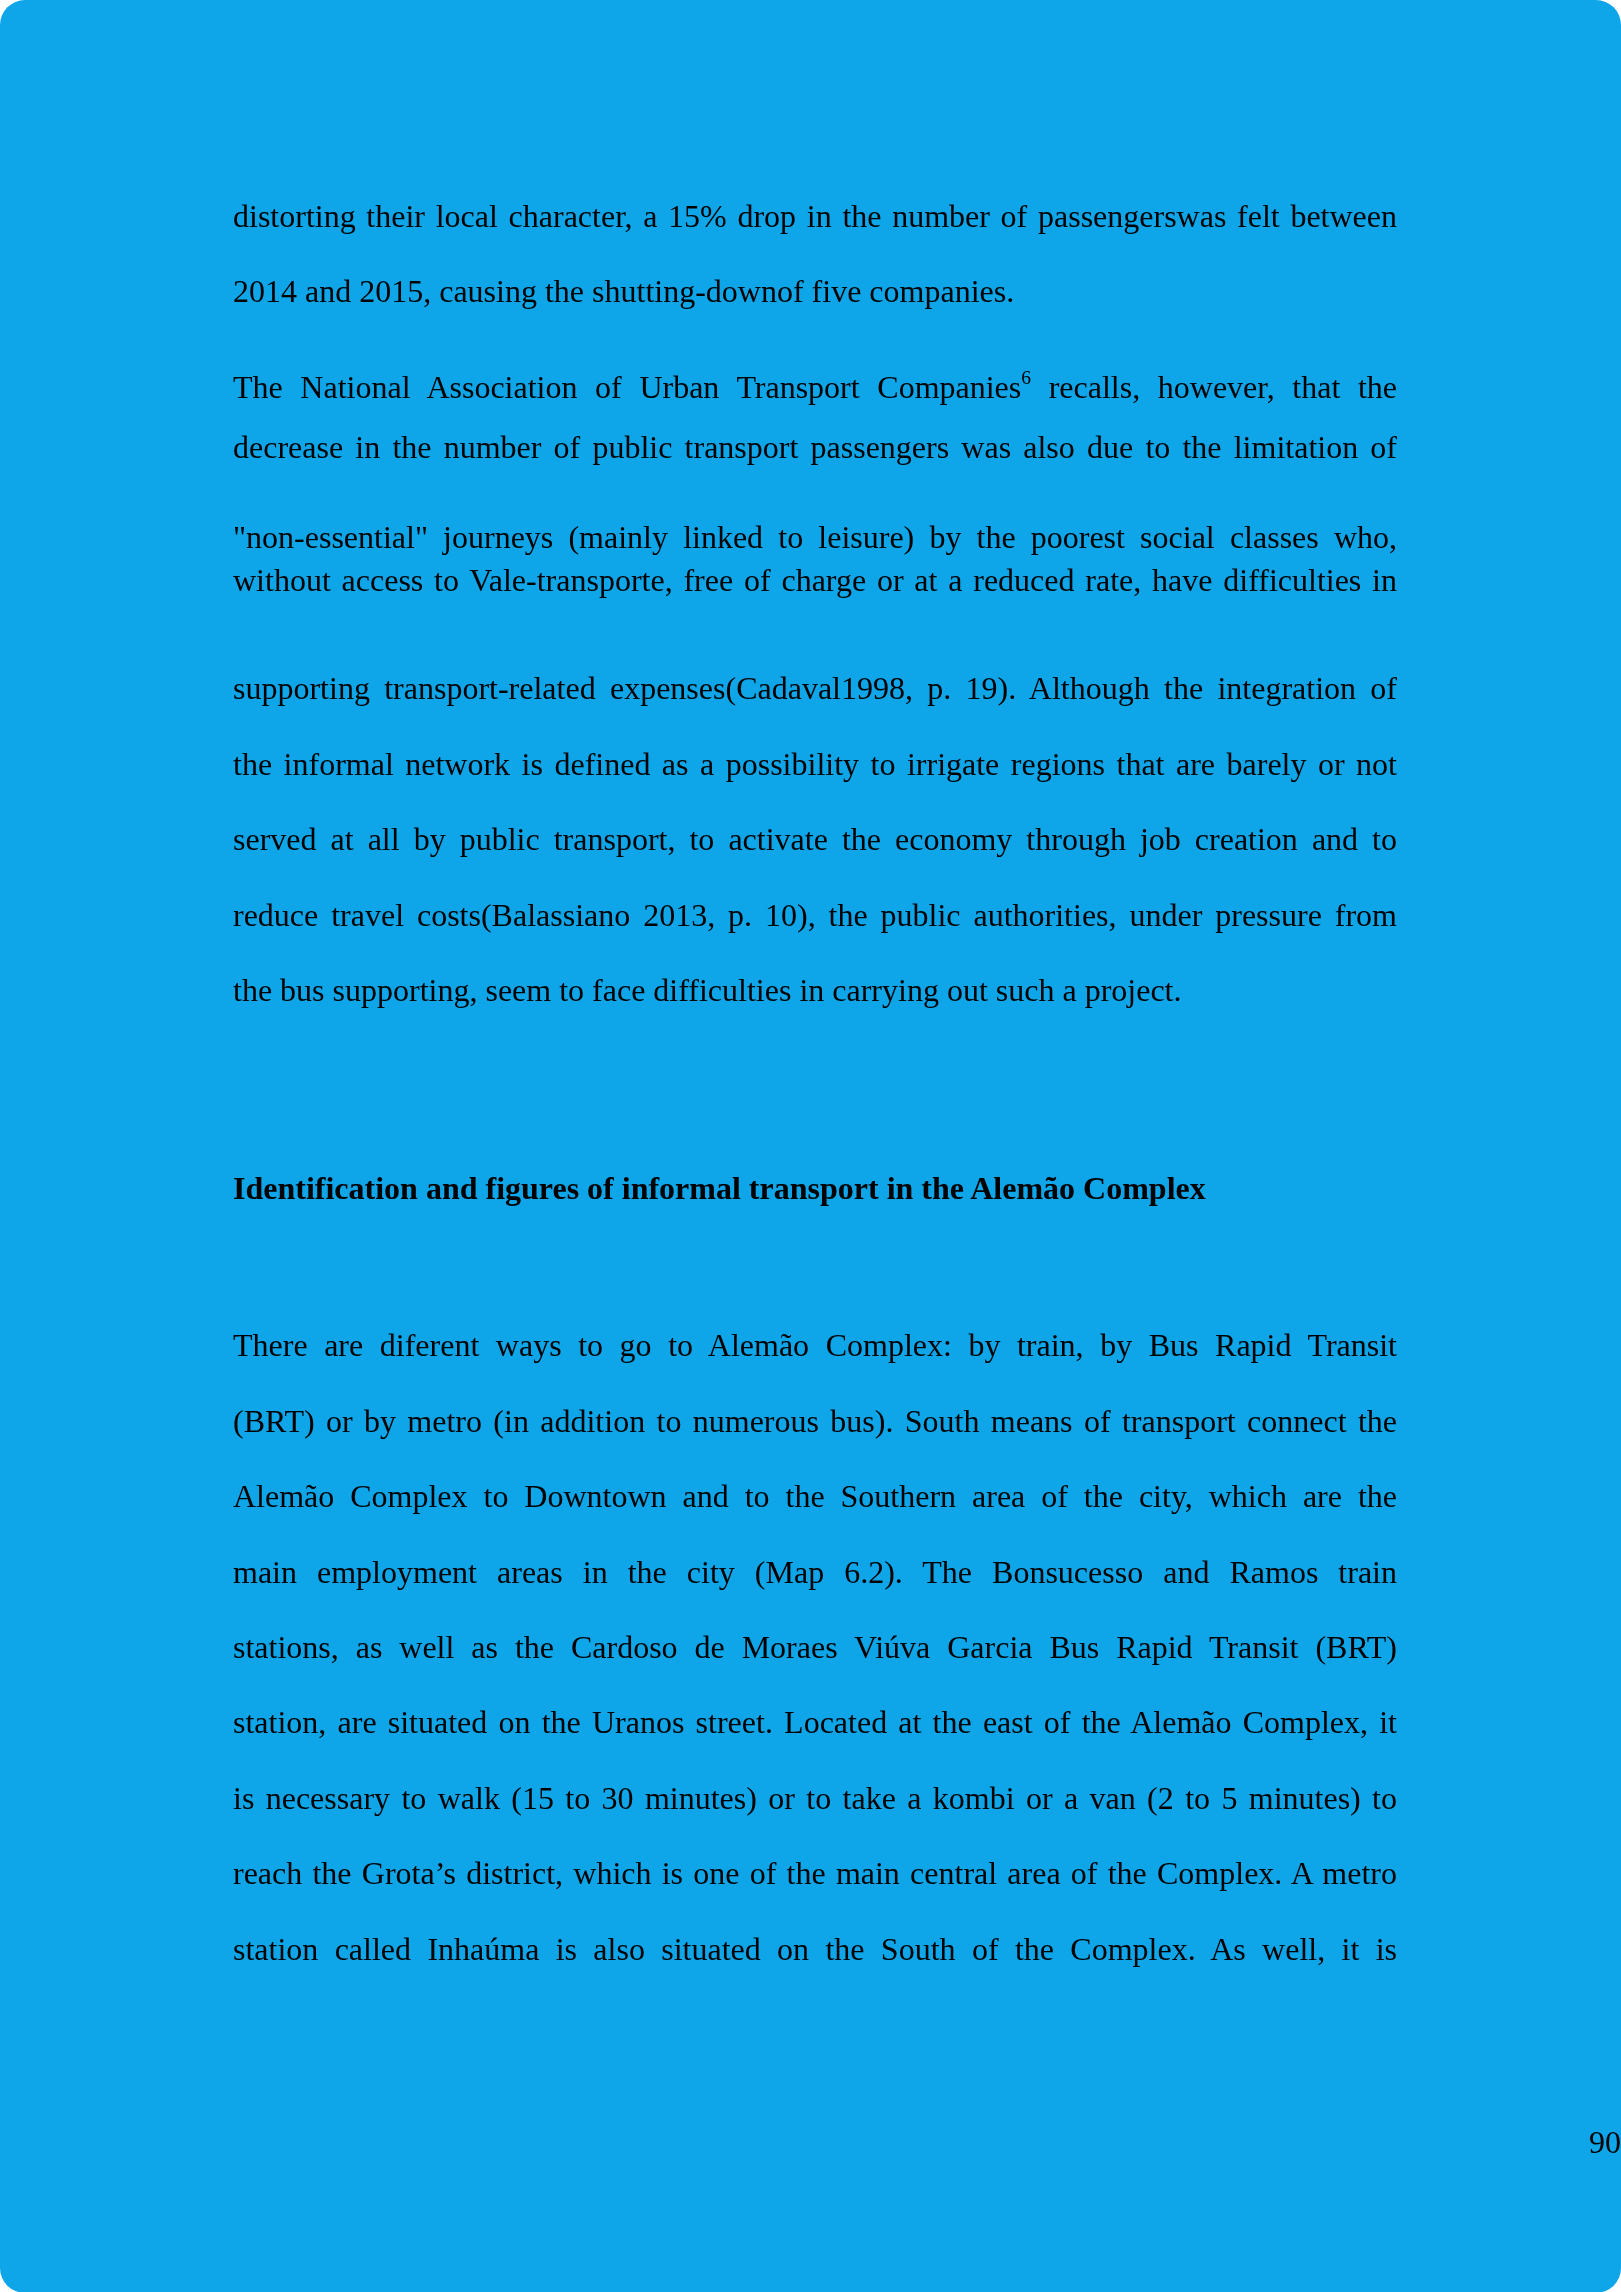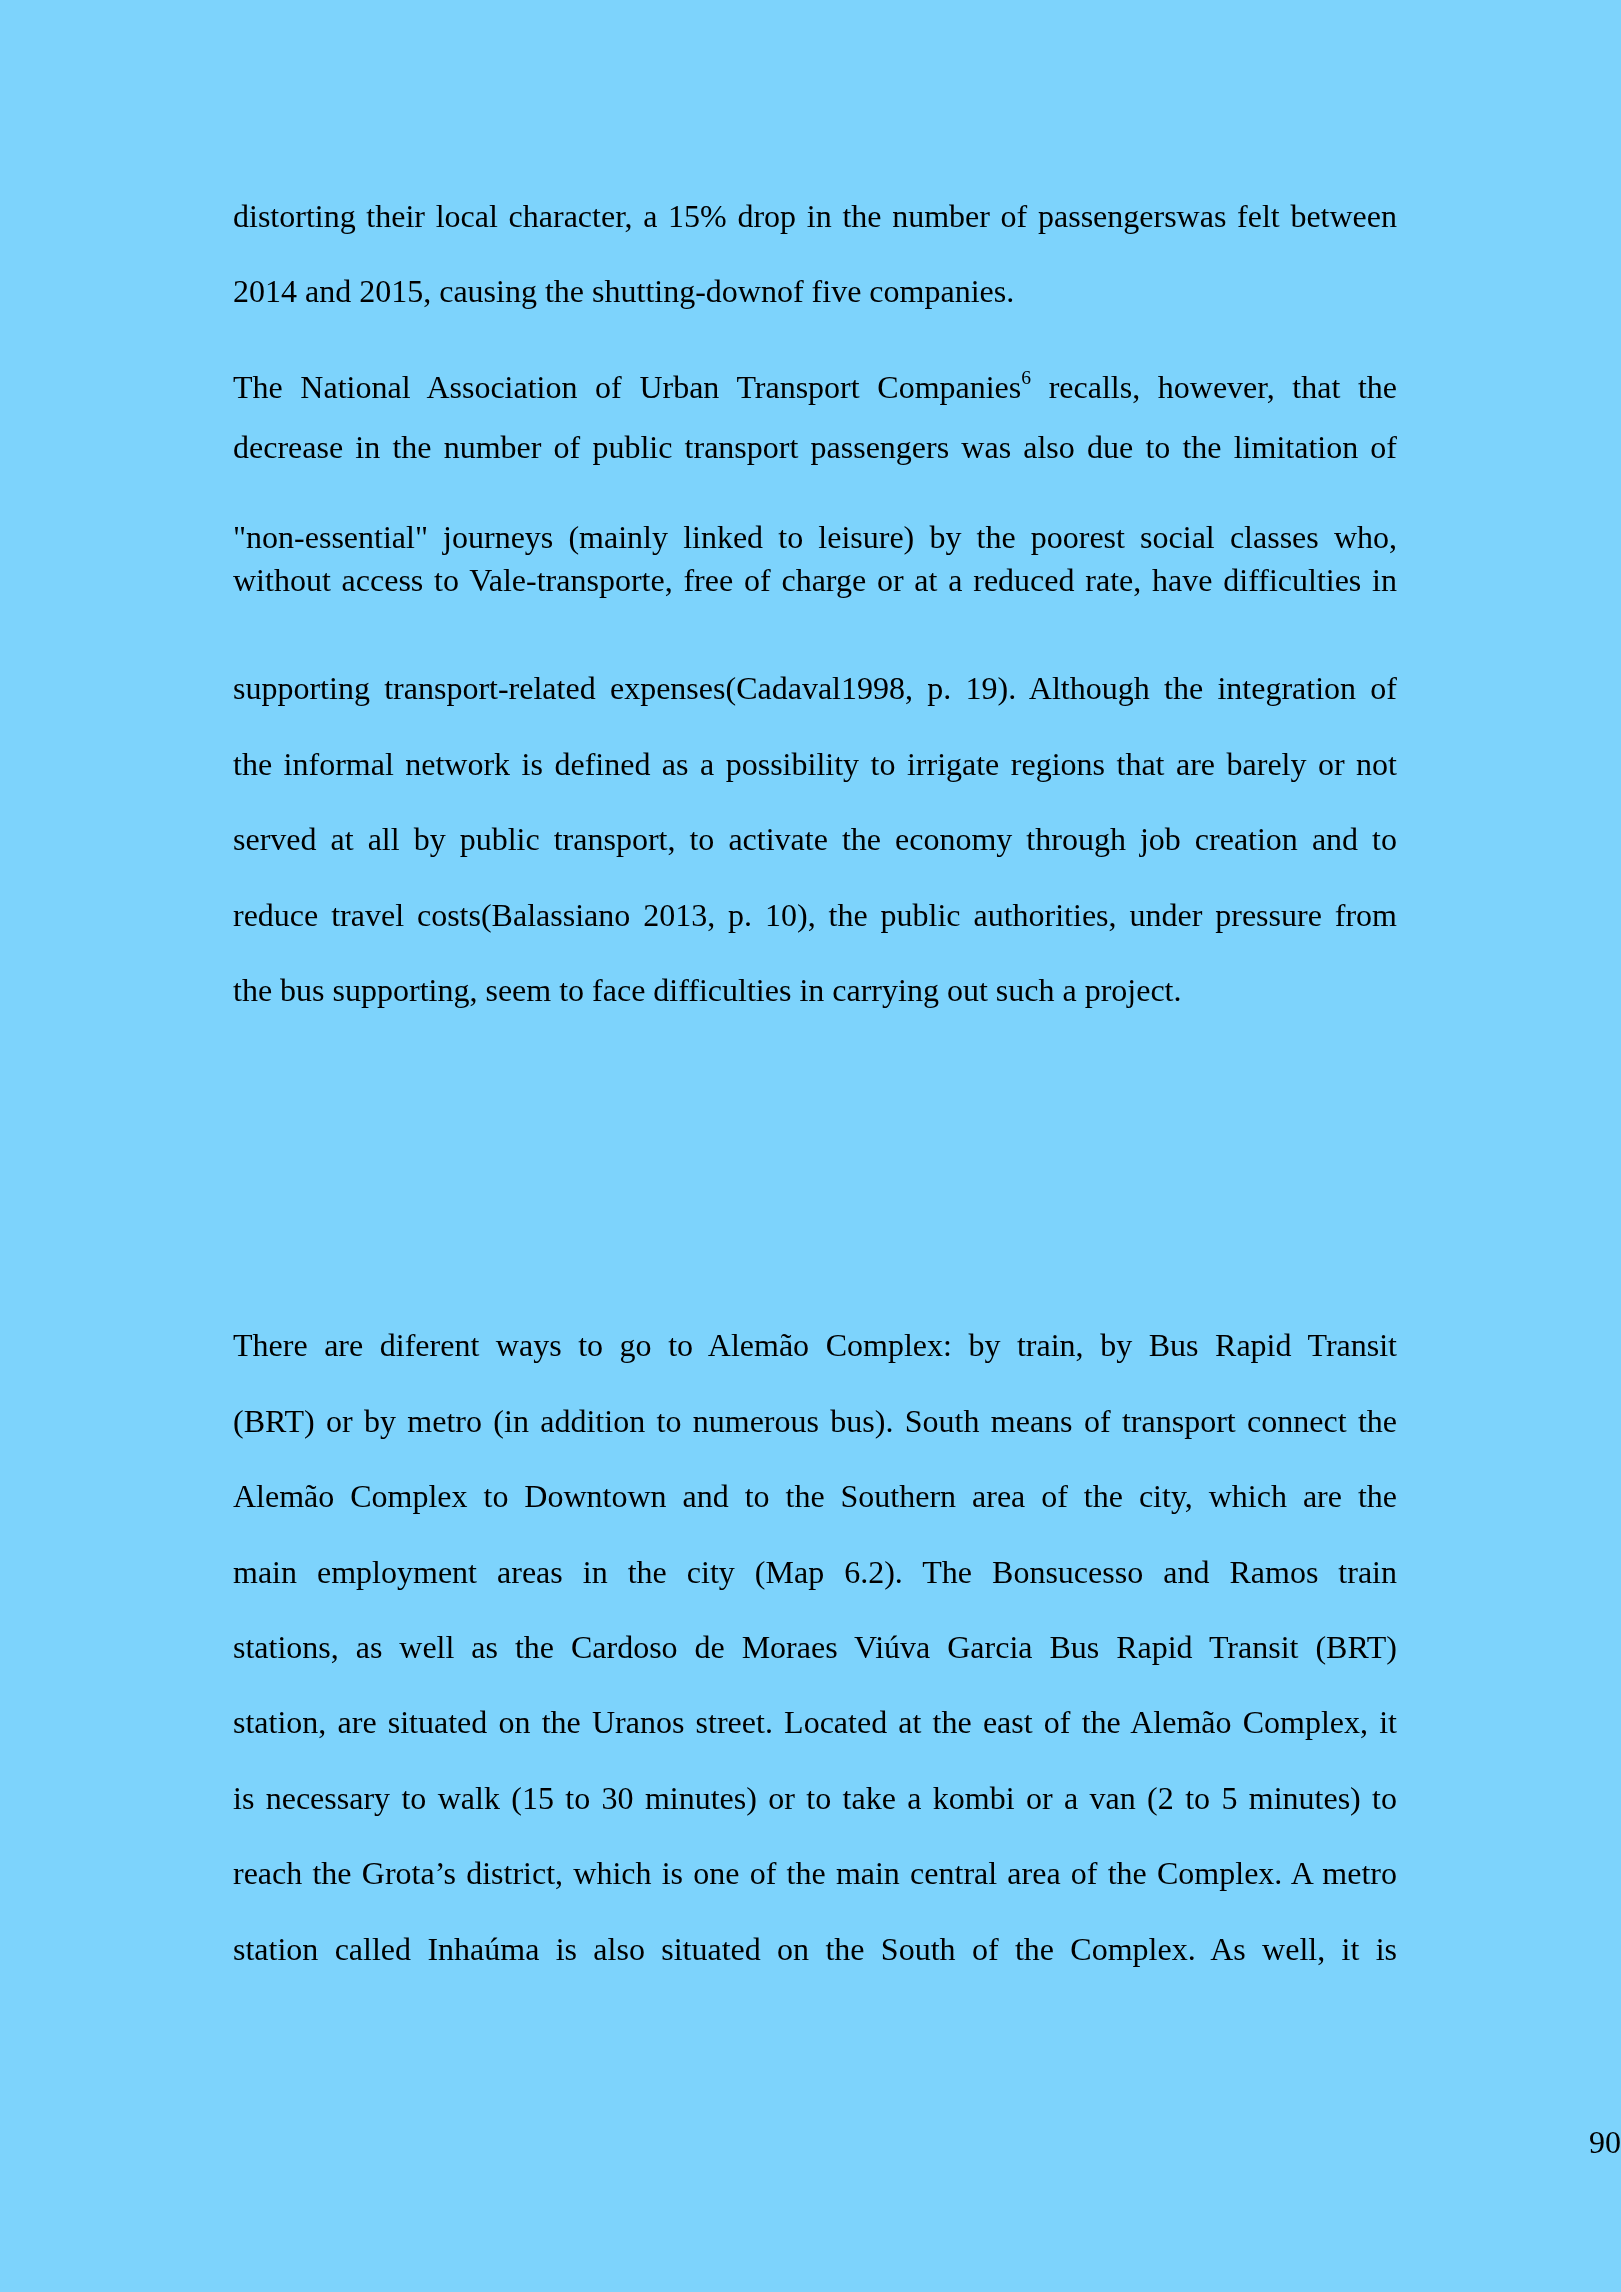--- a/index.html
+++ b/index.html
@@ -14,21 +14,22 @@
     overflow: hidden;
     font-family: "Liberation Serif", "DejaVu Serif", serif;
     color: #000000;
   }
   .page {
     position: absolute;
     left: 0;
     top: 0;
     width: 1621px;
     height: 2293px;
-    background: #7dd3fc;
+    background: #0ea5e9;
+    border-radius: 25px;
   }
   .line {
     position: absolute;
     left: 233px;
     width: 1164px;
     height: 39px;
     font-size: 32px;
     line-height: 39px;
     white-space: nowrap;
     text-align: justify;
@@ -75,20 +76,21 @@
     <div class="line" style="top:428px">decrease in the number of public transport passengers was also due to the limitation of</div>
     <div class="line" style="top:518px">"non-essential" journeys (mainly linked to leisure) by the poorest social classes who,</div>
     <div class="line" style="top:561px">without access to Vale-transporte, free of charge or at a reduced rate, have difficulties in</div>
     <div class="line" style="top:669px">supporting transport-related expenses(Cadaval1998, p. 19). Although the integration of</div>
     <div class="line" style="top:745px">the informal network is defined as a possibility to irrigate regions that are barely or not</div>
     <div class="line" style="top:820px">served at all by public transport, to activate the economy through job creation and to</div>
     <div class="line" style="top:896px">reduce travel costs(Balassiano 2013, p. 10), the public authorities, under pressure from</div>
     <div class="line last" style="top:971px">the bus supporting, seem to face difficulties in carrying out such a project.</div>
   </div>
 
+  <div class="heading" style="top:1169px">Identification and figures of informal transport in the Alemão Complex</div>
 
   <div>
     <div class="line" style="top:1326px">There are diferent ways to go to Alemão Complex: by train, by Bus Rapid Transit</div>
     <div class="line" style="top:1402px">(BRT) or by metro (in addition to numerous bus). South means of transport connect the</div>
     <div class="line" style="top:1477px">Alemão Complex to Downtown and to the Southern area of the city, which are the</div>
     <div class="line" style="top:1553px">main employment areas  in  the  city (Map 6.2). The Bonsucesso and Ramos train</div>
     <div class="line" style="top:1628px">stations, as well as the Cardoso de Moraes Viúva Garcia Bus Rapid Transit (BRT)</div>
     <div class="line" style="top:1703px">station, are situated on the Uranos street. Located at the east of the Alemão Complex, it</div>
     <div class="line" style="top:1779px">is necessary to walk (15 to 30 minutes) or to take a kombi or a van (2 to 5 minutes) to</div>
     <div class="line" style="top:1854px">reach the Grota’s district, which is one of the main central area of the Complex. A metro</div>

